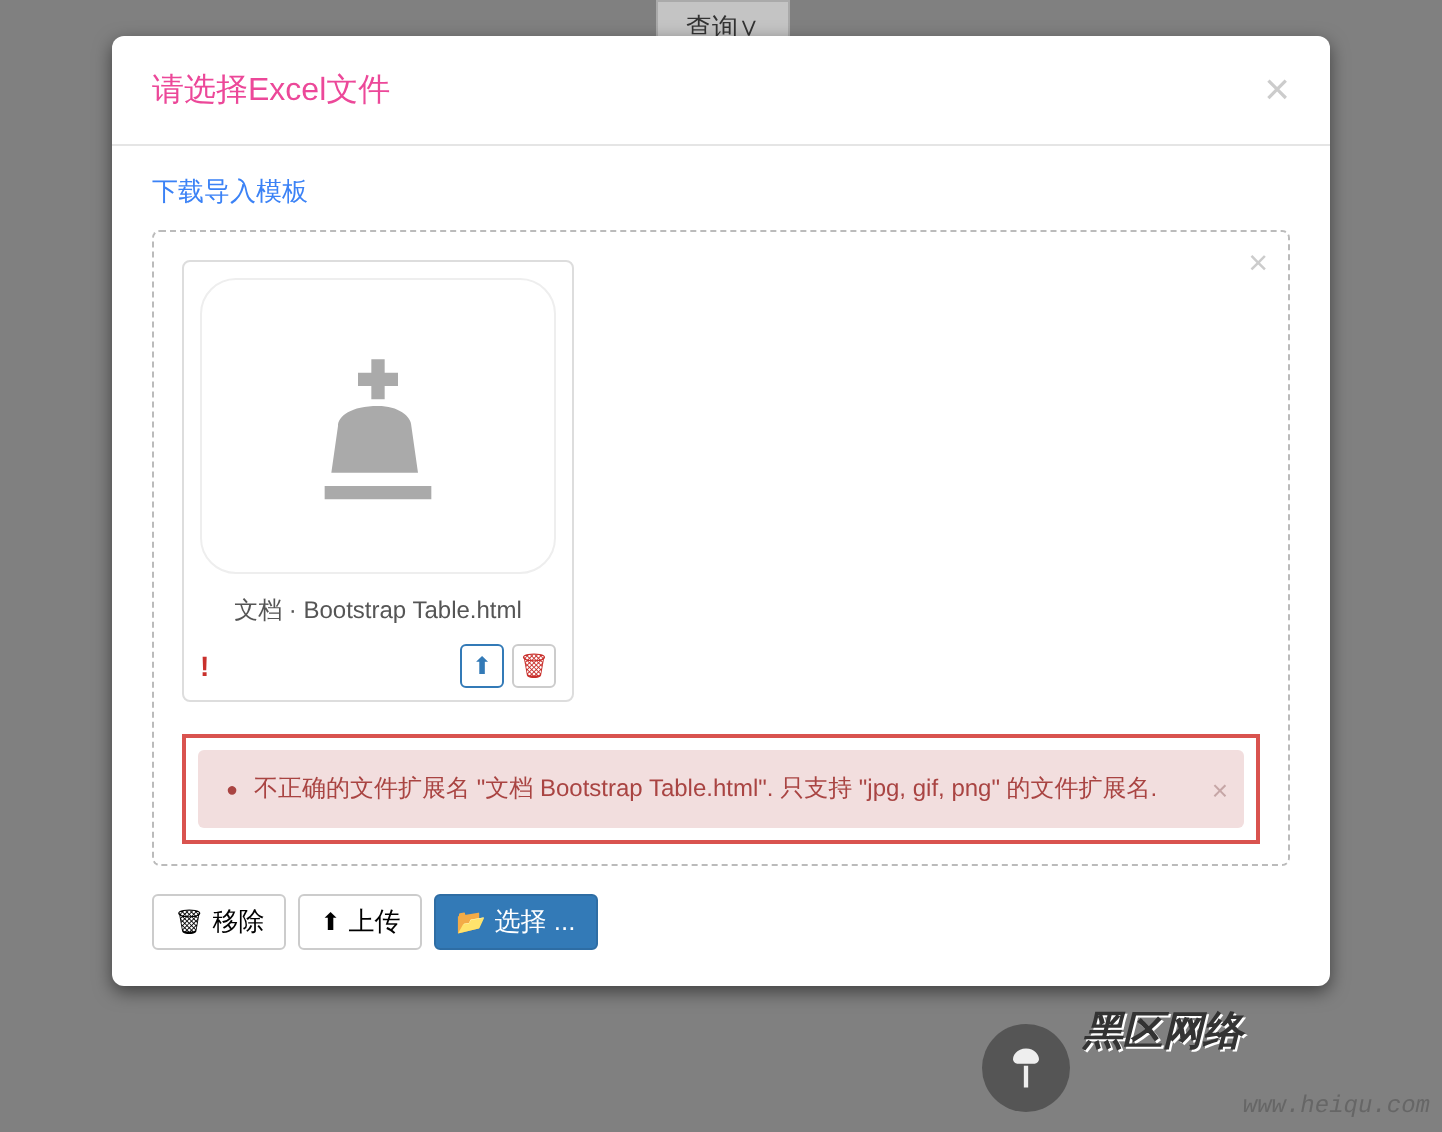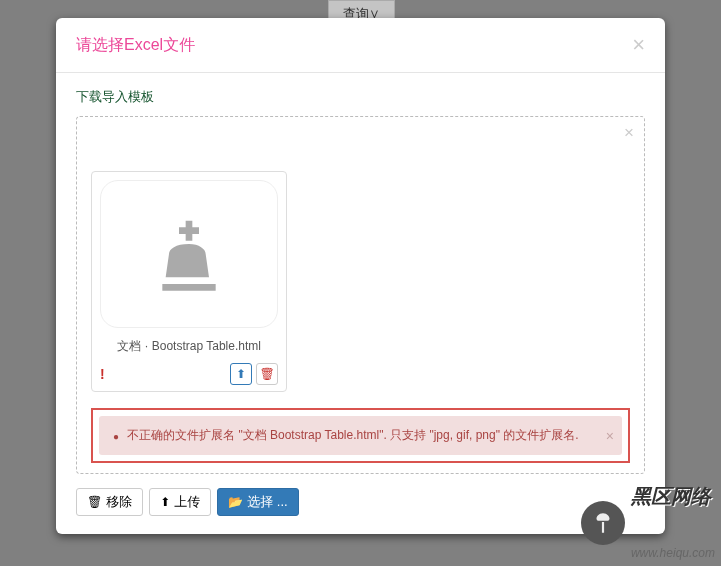--- a/index.html
+++ b/index.html
@@ -49,21 +49,21 @@
       cursor: pointer;
       background: none;
       border: none;
       line-height: 1;
     }
     .modal-body {
       padding: 14px 20px 18px;
     }
     .template-link {
       font-size: 13px;
-      color: #14532d;
+      color: #3b82f6;
       text-decoration: none;
       display: inline-block;
       margin-bottom: 10px;
     }
     .dropzone {
       border: 1px dashed #bbb;
       border-radius: 4px;
       padding: 14px 14px 10px;
       position: relative;
     }
@@ -75,21 +75,20 @@
       font-size: 17px;
       cursor: pointer;
     }
     .file-card {
       border: 1px solid #ddd;
       border-radius: 4px;
       width: 196px;
       padding: 8px 8px 6px;
       display: flex;
       flex-direction: column;
-      margin-top: 40px;
     }
     .file-preview {
       background: #fff;
       border: 1px solid #eee;
       border-radius: 18px;
       width: 178px;
       height: 148px;
       display: flex;
       align-items: center;
       justify-content: center;
@@ -184,21 +183,21 @@
     .wm-circle {
       width: 44px;
       height: 44px;
       border-radius: 50%;
       background: #555;
       display: flex;
       align-items: center;
       justify-content: center;
     }
     .wm-circle svg { width: 26px; height: 26px; fill: #eee; }
-    .wm-text { display: flex; flex-direction: column; line-height: 1.05; }
+    .wm-text { display: flex; flex-direction: row; line-height: 1.05; font-family: Liberation Mono, monospace; }
     .wm-main { font-size: 20px; font-weight: 700; font-style: italic; color: #333; text-shadow: 1px 1px 0 #fff; }
     .wm-sub { font-size: 12px; font-style: italic; color: #666; text-align: right; margin-top: 40px; }
   </style>
 </head>
 <body>
 
 <button class="bg-btn">查询∨</button>
 
 <div class="modal">
   <div class="modal-header">

